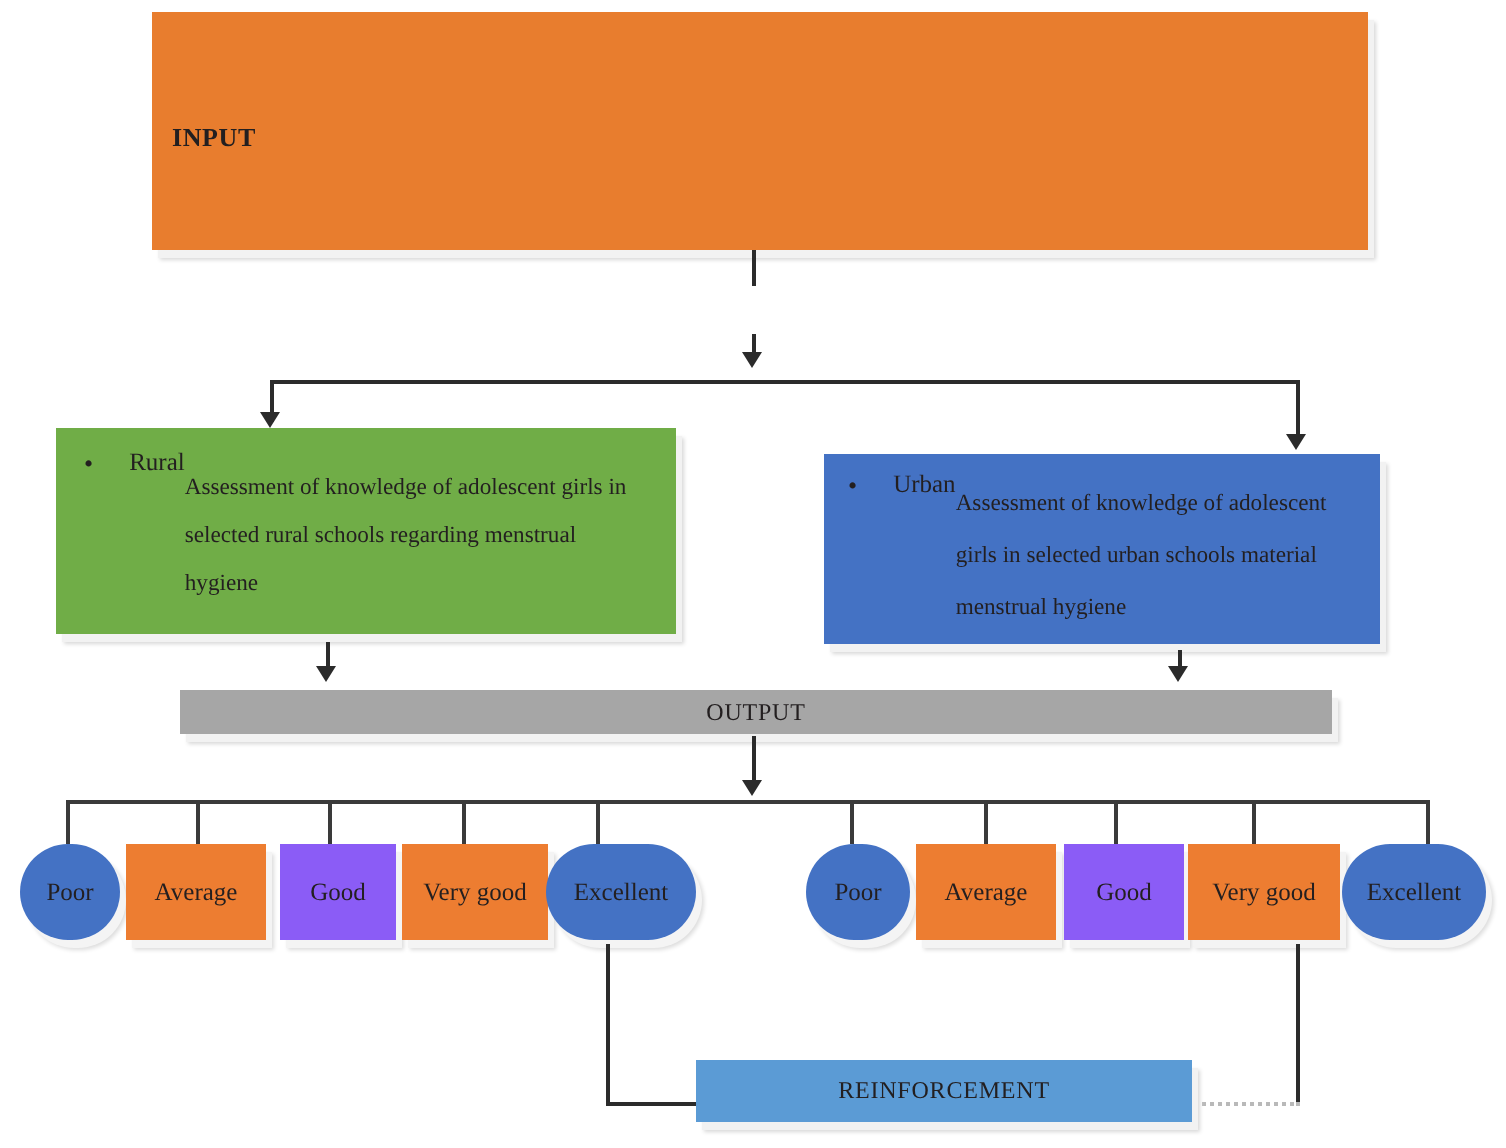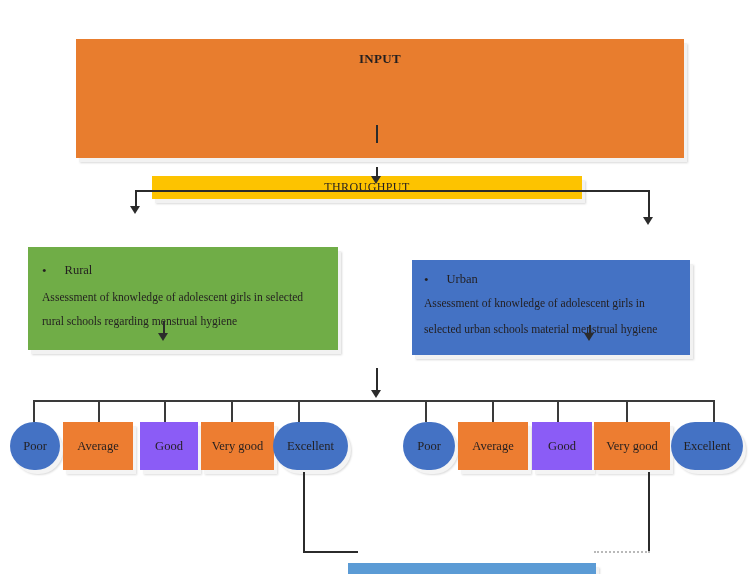--- a/index.html
+++ b/index.html
@@ -16,25 +16,24 @@
     width: 753px;
     height: 574px;
     background: #ffffff;
     overflow: hidden;
   }
   .node {
     position: absolute;
     box-sizing: border-box;
     color: #231f20;
     display: flex;
-    flex-direction: column;
+    flex-direction: row;
     align-items: center;
     justify-content: center;
     text-align: center;
-    margin-top: 33px;
   }
   
   .shadowed {
     box-shadow: 3px 4px 0 0 #f2f2f2, 4px 5px 2px 0 #d8d8d8;
   }
 
   
   #input-box {
     left: 76px; top: 6px; width: 608px; height: 119px;
     background: #E87D2E;
@@ -158,21 +157,20 @@
 <body>
 
 <div id="canvas">
 
   <div class="node shadowed" id="input-box">
     <div id="input-title">INPUT</div>
   </div>
 
   <div class="ln ln-v" style="left:376px; top:125px; height:18px;"></div>
 
-  <div class="node shadowed" id="throughput-box">THROUGHPUT</div>
 
   <div class="ln ln-v" style="left:376px; top:167px; height:11px;"></div>
   <div class="arrow-down" style="left:371px; top:176px;"></div>
 
   <div class="ln ln-h" style="left:135px; top:190px; width:514px;"></div>
   <div class="ln ln-v" style="left:135px; top:190px; height:21px;"></div>
   <div class="arrow-down" style="left:130px; top:206px;"></div>
   <div class="ln ln-v" style="left:648px; top:190px; height:31px;"></div>
   <div class="arrow-down" style="left:643px; top:217px;"></div>
 
@@ -190,20 +188,21 @@
       <span>Urban</span>
     </div>
     <div class="node-desc">Assessment of knowledge of adolescent girls in selected urban schools material menstrual hygiene</div>
   </div>
 
   <div class="ln ln-v" style="left:163px; top:321px; height:16px;"></div>
   <div class="arrow-down" style="left:158px; top:333px;"></div>
   <div class="ln ln-v" style="left:589px; top:325px; height:12px;"></div>
   <div class="arrow-down" style="left:584px; top:333px;"></div>
 
+  <div class="node shadowed" id="output-box">OUTPUT</div>
 
   <div class="ln ln-v" style="left:376px; top:368px; height:25px;"></div>
   <div class="arrow-down" style="left:371px; top:390px;"></div>
 
   <div class="ln ln-h ln-thin" style="left:33px; top:400px; width:680px;"></div>
 
   <div class="ln ln-v ln-thin" style="left:33px;  top:400px; height:22px;"></div>
   <div class="ln ln-v ln-thin" style="left:98px;  top:400px; height:22px;"></div>
   <div class="ln ln-v ln-thin" style="left:164px; top:400px; height:22px;"></div>
   <div class="ln ln-v ln-thin" style="left:231px; top:400px; height:22px;"></div>

